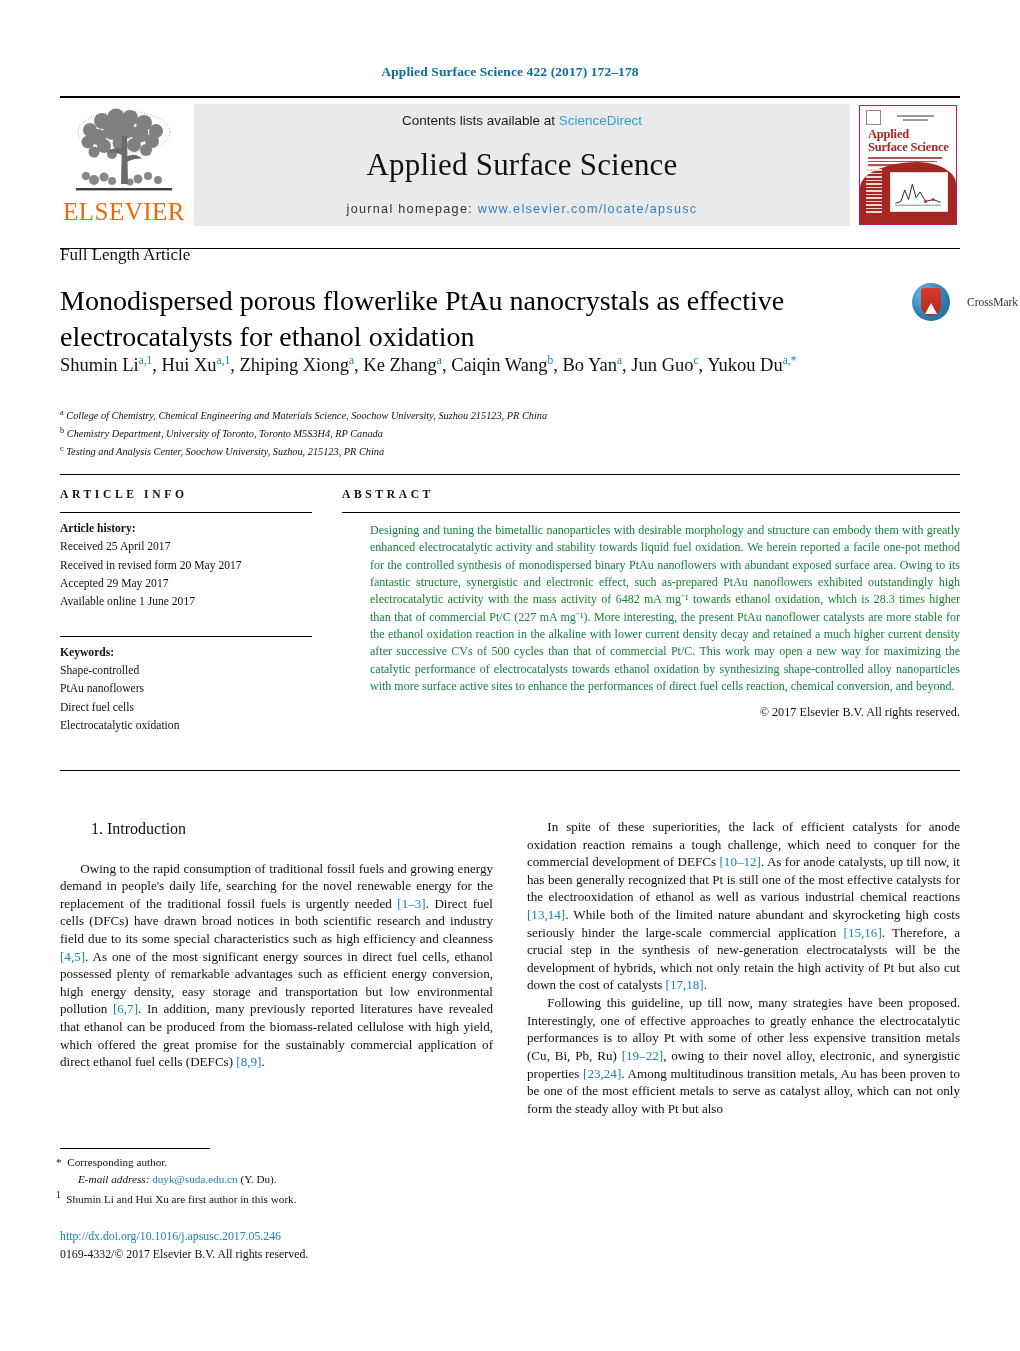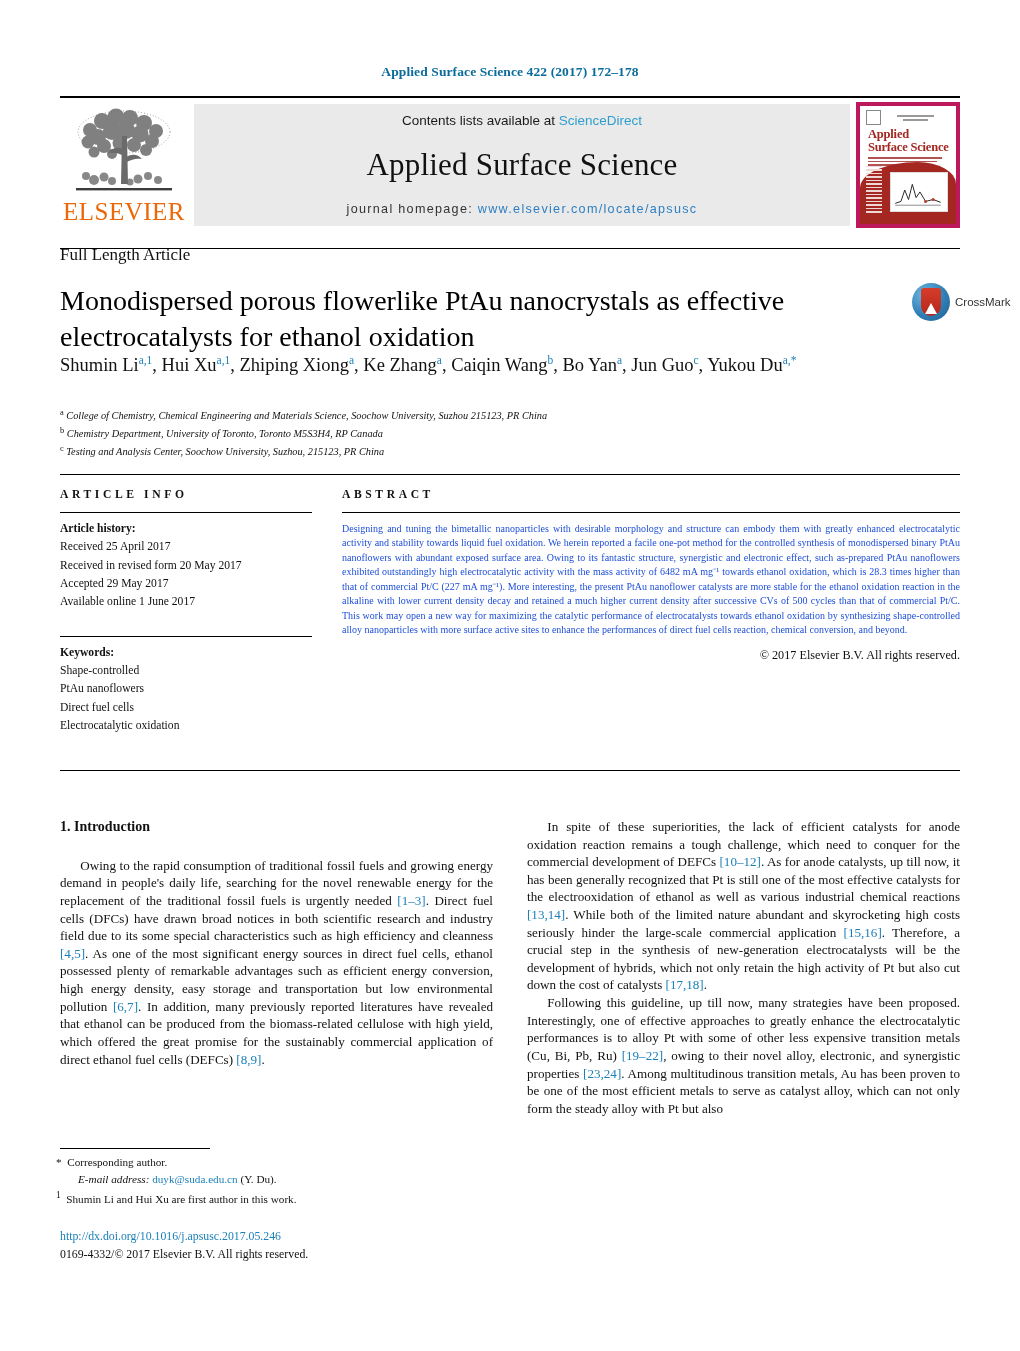--- a/index.html
+++ b/index.html
@@ -115,21 +115,21 @@
   .cover-block {
     width: 104px;
     flex: 0 0 104px;
     display: flex;
     align-items: center;
     justify-content: center;
   }
   .journal-cover {
     width: 96px;
     height: 118px;
-    border: 4px solid #be185d;
+    border: 1px solid #be185d;
     background: #fff;
     position: relative;
     overflow: hidden;
   }
   .cover-top-bar {
     position: absolute;
     top: 5px; left: 6px; right: 6px;
     height: 13px;
     display: flex;
     justify-content: space-between;
@@ -235,24 +235,24 @@
   .crossmark-badge::after {
     content: "";
     position: absolute;
     left: 13px; top: 20px;
     width: 0; height: 0;
     border-left: 6px solid transparent;
     border-right: 6px solid transparent;
     border-bottom: 11px solid #fff;
   }
   .crossmark-label {
-    font-family: Liberation Sans, sans-serif;
+    font-family: Liberation Serif, serif;
     font-size: 11.5px;
     color: #333;
-    margin-left: 5px;
+    margin-left: 17px;
   }
 
   
   .authors {
     position: absolute;
     left: 60px;
     top: 352px;
     width: 890px;
     font-family: "Liberation Serif", serif;
     font-size: 18.5px;
@@ -324,24 +324,25 @@
     top: 488px;
     width: 618px;
   }
   .abstract-rule {
     border-top: 1.6px solid #000;
     margin-top: 11px;
     margin-bottom: 9px;
   }
   .abstract-text {
     font-family: "Liberation Serif", serif;
-    font-size: 10px;
+    font-size: 12px;
     line-height: 1.445;
     text-align: justify;
-    color: #1d4ed8;
+    color: #15803d;
+    margin-left: 28px;
   }
   .copyright-line {
     font-family: "Liberation Serif", serif;
     font-size: 12.2px;
     text-align: right;
     margin-top: 10px;
     color: #111;
   }
 
   
@@ -351,23 +352,24 @@
     width: 433px;
     font-family: "Liberation Serif", serif;
     font-size: 13.1px;
     line-height: 1.345;
     text-align: justify;
     color: #111;
   }
   .body-left { left: 60px; }
   .body-right { left: 527px; }
   .sec-head {
-    font-weight: bold;
-    font-size: 14px;
+    font-weight: normal;
+    font-size: 16px;
     margin-bottom: 20px;
+    margin-left: 31px;
   }
   .body-col p {
     margin: 0;
     text-indent: 1.55em;
   }
   .ref { color: #1a7fb8; }
 
   
   .foot-rule {
     position: absolute;

